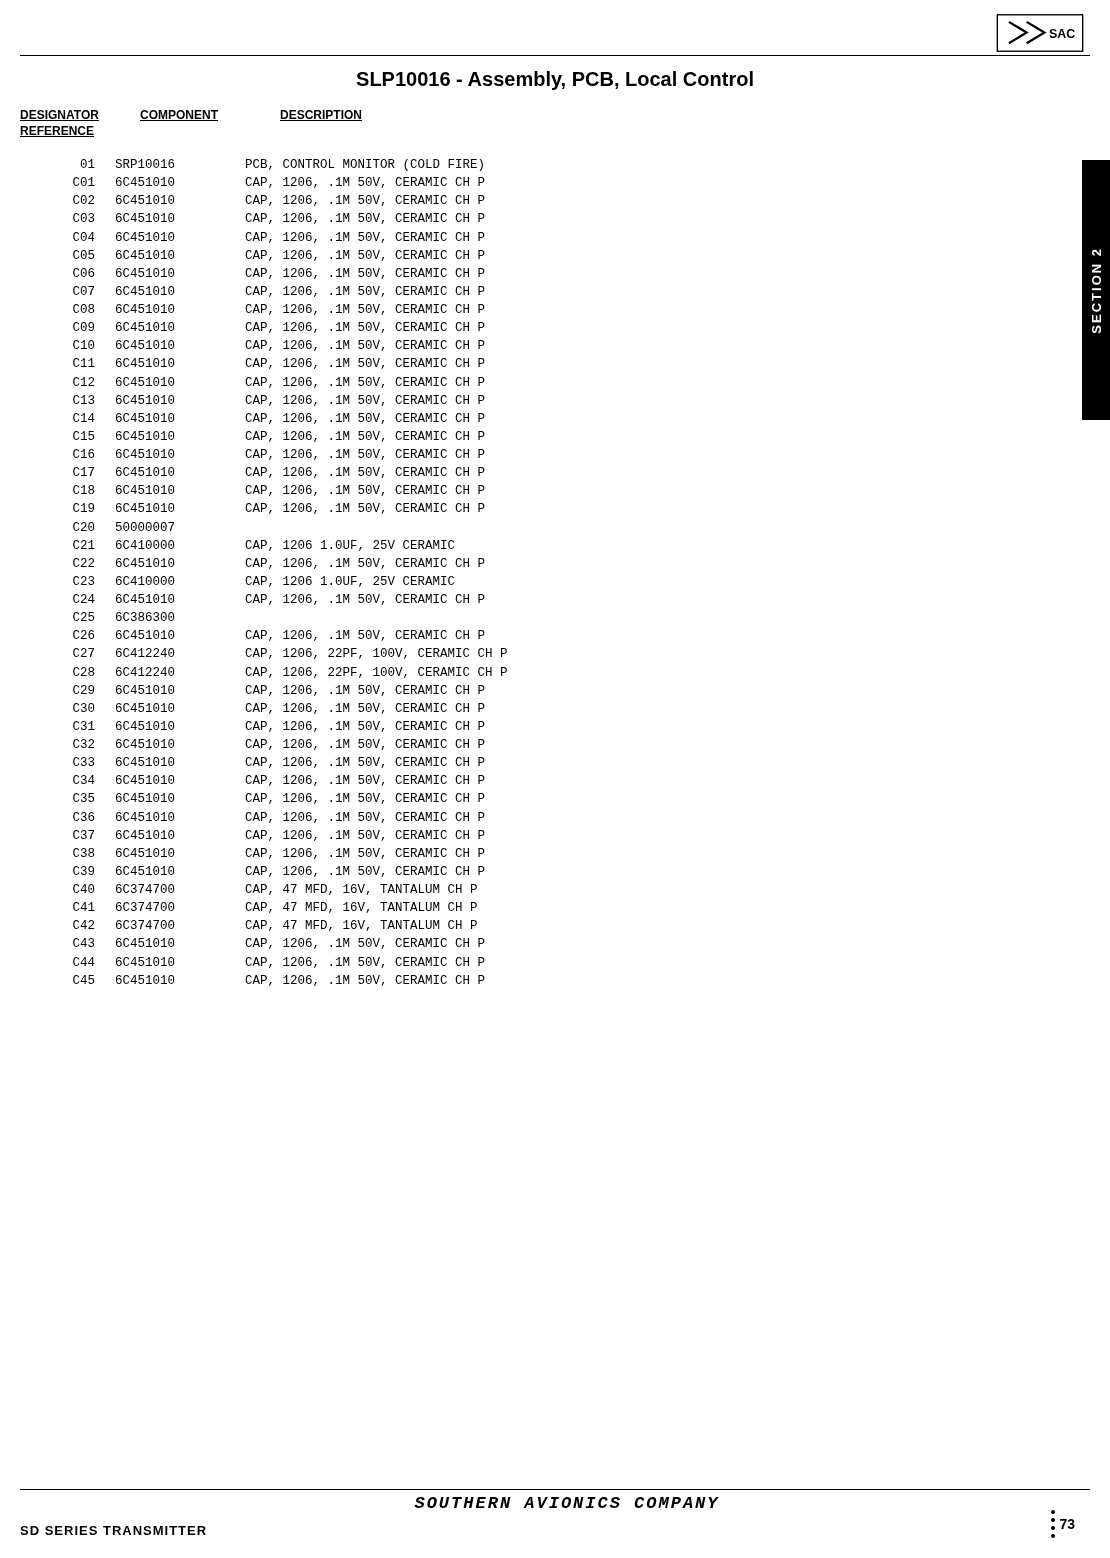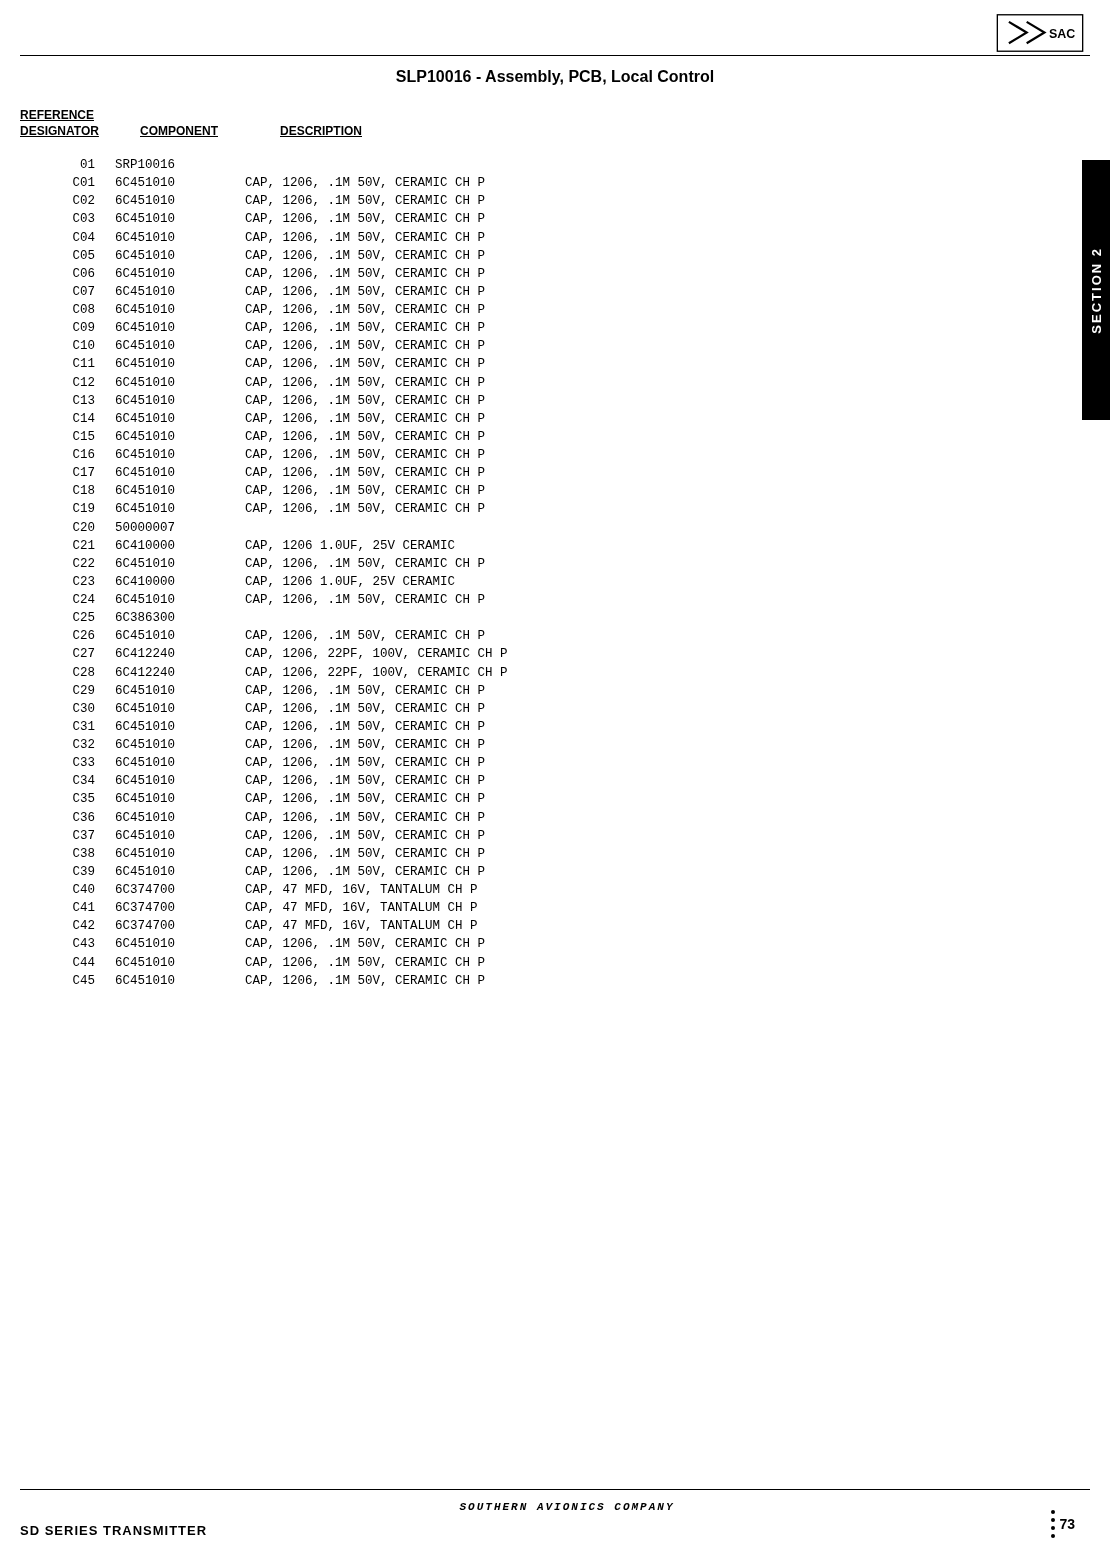--- a/index.html
+++ b/index.html
@@ -41,21 +41,21 @@
       border-top: 1.5px solid #000;
     }
 
     
     .page-title {
       position: absolute;
       top: 68px;
       left: 0;
       right: 0;
       text-align: center;
-      font-size: 16px;
+      font-size: 20px;
       font-weight: bold;
       font-family: Arial, sans-serif;
     }
 
     
     .section-sidebar {
       position: absolute;
       top: 160px;
       right: 0;
       width: 28px;
@@ -163,21 +163,21 @@
     }
 
     
     .footer-center {
       position: absolute;
       bottom: 45px;
       left: 0;
       right: 0;
       text-align: center;
       font-family: 'Courier New', Courier, monospace;
-      font-size: 11px;
+      font-size: 17px;
       font-weight: bold;
       font-style: italic;
       letter-spacing: 2px;
       margin-left: 24px;
     }
 
     .footer-left {
       position: absolute;
       bottom: 20px;
       left: 20px;
@@ -235,33 +235,34 @@
 <div class="page-title">SLP10016 - Assembly, PCB, Local Control</div>
 
 <div class="section-sidebar">
   <span class="section-text">SECTION 2</span>
 </div>
 
 <div class="main-content">
 
   <div class="header-labels">
     <div class="header-row">
-      <span class="header-ref">REFERENCE</span>
-    </div>
-    <div class="header-row">
       <span class="header-ref">DESIGNATOR</span>
       <span class="header-comp">COMPONENT</span>
       <span class="header-desc">DESCRIPTION</span>
     </div>
+    <div class="header-row">
+      <span class="header-ref">REFERENCE</span>
+    </div>
   </div>
 
   <div class="comp-table" id="comp-table">
   <div class="comp-row">
         <div class="col-ref">01</div>
         <div class="col-comp">SRP10016</div>
+        <div class="col-desc">PCB,  CONTROL  MONITOR (COLD FIRE)</div>
       </div>
       <div class="comp-row">
         <div class="col-ref">C01</div>
         <div class="col-comp">6C451010</div>
         <div class="col-desc">CAP,  1206,  .1M  50V,  CERAMIC CH P</div>
       </div>
       <div class="comp-row">
         <div class="col-ref">C02</div>
         <div class="col-comp">6C451010</div>
         <div class="col-desc">CAP,  1206,  .1M  50V,  CERAMIC CH P</div>

